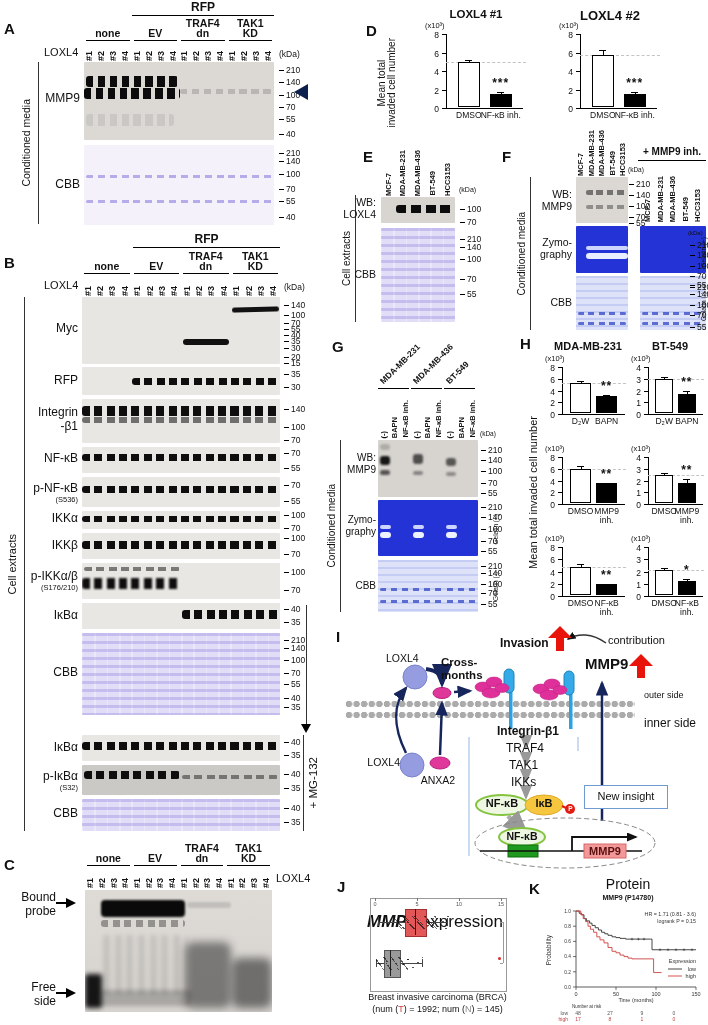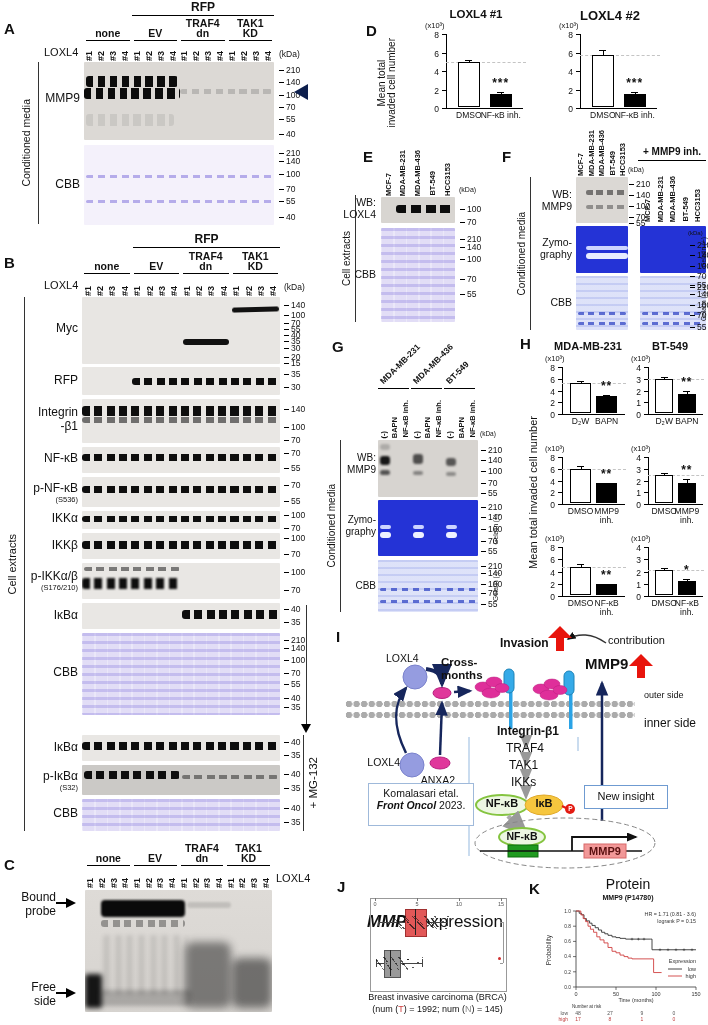--- a/index.html
+++ b/index.html
@@ -963,24 +963,20 @@
   <div class="a" style="left:644px;top:716px;font-size:12px">inner side</div>
   <div class="a b" style="left:497px;top:724px;font-size:12px">Integrin-β1</div>
   <div class="a" style="left:506px;top:741px;font-size:12px">TRAF4</div>
   <div class="a" style="left:509px;top:758px;font-size:12px">TAK1</div>
   <div class="a" style="left:511px;top:775px;font-size:12px">IKKs</div>
   <div class="a b c" style="left:476px;top:797px;width:52px;font-size:11px">NF-κB</div>
   <div class="a b c" style="left:525px;top:797px;width:38px;font-size:11px">IκB</div>
   <div class="a b c" style="left:566px;top:805px;width:9px;font-size:6.5px;color:#fff">P</div>
   <div class="a r" style="left:360px;top:756px;width:40px;font-size:10.5px">LOXL4</div>
   <div class="a c" style="left:415px;top:774px;width:46px;font-size:10.5px">ANXA2</div>
-  <div class="a box c" style="left:368px;top:783px;width:104px;height:38px;padding-top:3px">
-    <div style="font-size:10.5px">Komalasari etal.</div>
-    <div style="font-size:10.5px"><span class="b" style="font-style:italic">Front Oncol</span><span> 2023.</span></div>
-  </div>
   <div class="a box c" style="left:584px;top:785px;width:82px;height:22px;line-height:20px;border-color:#6f9bd1">
     <span style="font-size:11px">New insight</span></div>
   <div class="a b c" style="left:496px;top:830px;width:52px;font-size:10.5px">NF-κB</div>
   <div class="a b c" style="left:584px;top:845px;width:42px;font-size:11px;color:#5a1010">MMP9</div>
 
   <div class="a pl" style="left:337px;top:878px">J</div>
   <div class="a c" style="left:360px;top:912px;width:150px;font-size:17px">
     <span class="b" style="font-style:italic">MMP9</span><span> expression</span></div>
   <div id="pJ" class="a" style="left:0;top:0;width:0;height:0">
       <div class="a" style="left: 370px; top: 898px; width: 135px; height: 92px; border: 1px solid rgb(153, 153, 153);"></div>

